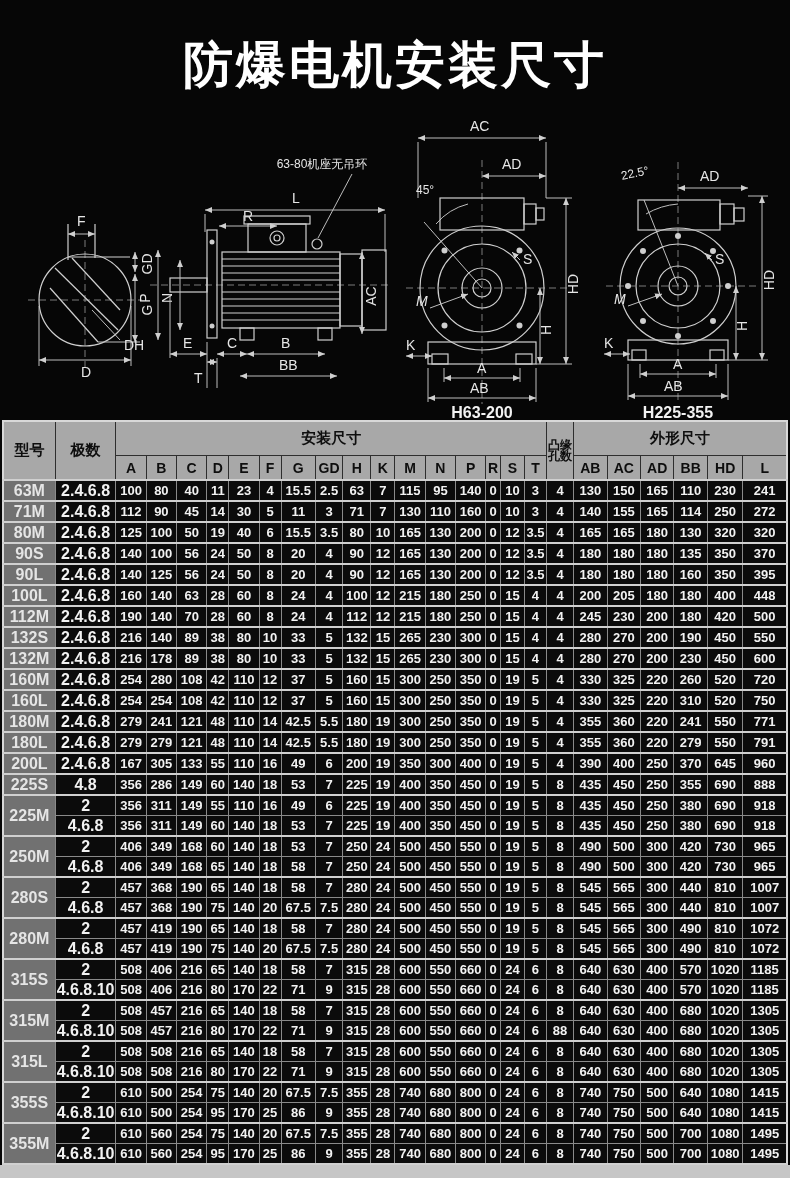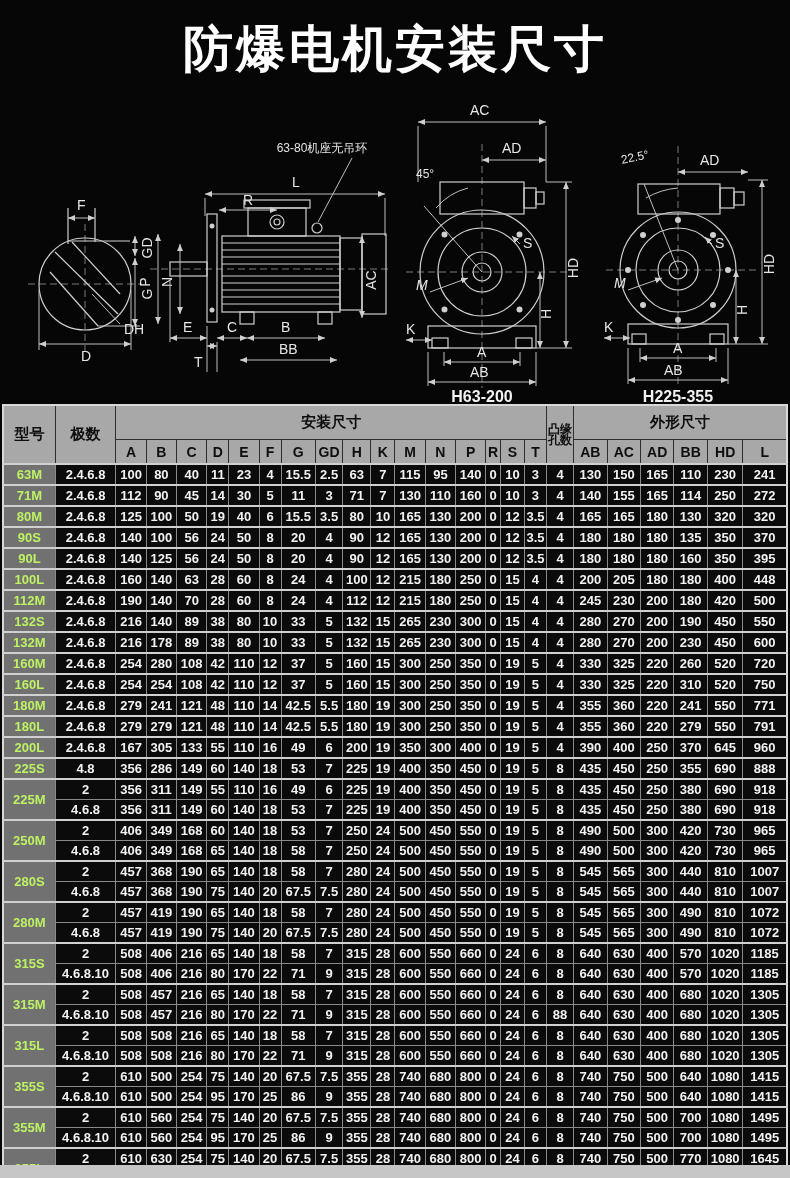--- a/index.html
+++ b/index.html
@@ -2,21 +2,21 @@
 <html><head>
 <meta charset="utf-8">
 <style>
   html,body { margin:0; padding:0; background:#000; }
   .page {
     width:790px; height:1178px; background:#060606; position:relative;
     overflow:hidden; font-family:"Liberation Sans", sans-serif;
     margin:0 auto;
   }
   .title {
-    margin:0; padding:20px 0 8px; text-align:center;
+    margin:0; padding:36px 0 8px; text-align:center;
     color:#ffffff; font-size:50px; line-height:58px; font-weight:bold;
     letter-spacing:3px;
   }
   .diagrams { width:790px; height:318px; }
   svg text {
     font-family:"Liberation Sans", sans-serif;
     fill:#e6e6e6; font-size:14px;
   }
   svg text.cap { font-size:16px; font-weight:bold; fill:#f2f2f2; }
   svg text.small { font-size:12px; }
@@ -38,23 +38,23 @@
   th.flange-th { font-size:12px; line-height:11px; font-weight:bold; }
   th.outline-th { text-align:center; padding-right:22px; border-bottom:3px solid #111; }
   th.install-th { border-bottom:2px solid #111; }
   table.spec tbody td {
     background:#0b0b0b; color:#f2f2f2; border:1px solid #8a8a8a;
     text-align:center; vertical-align:middle;
     font-size:13px; line-height:17px; font-weight:bold; padding:1px 0;
     overflow:hidden; white-space:nowrap;
   }
   table.spec tbody td.model {
-    background:#717171; color:#bef264; font-size:13px;
+    background:#717171; color:#e5e5e5; font-size:16px;
   }
-  table.spec tbody td.poles { font-size:13px; }
+  table.spec tbody td.poles { font-size:16px; }
   table.spec tbody tr.sub-row td { border-top:1px solid #606060; }
   table.spec tbody tr.group-start td { border-top:2px solid #d0d0d0; }
   .bottom-strip {
     position:absolute; left:0; bottom:0; width:790px; height:13px;
     background:#c6c6c6;
   }
 </style>
 </head>
 <body>
 

